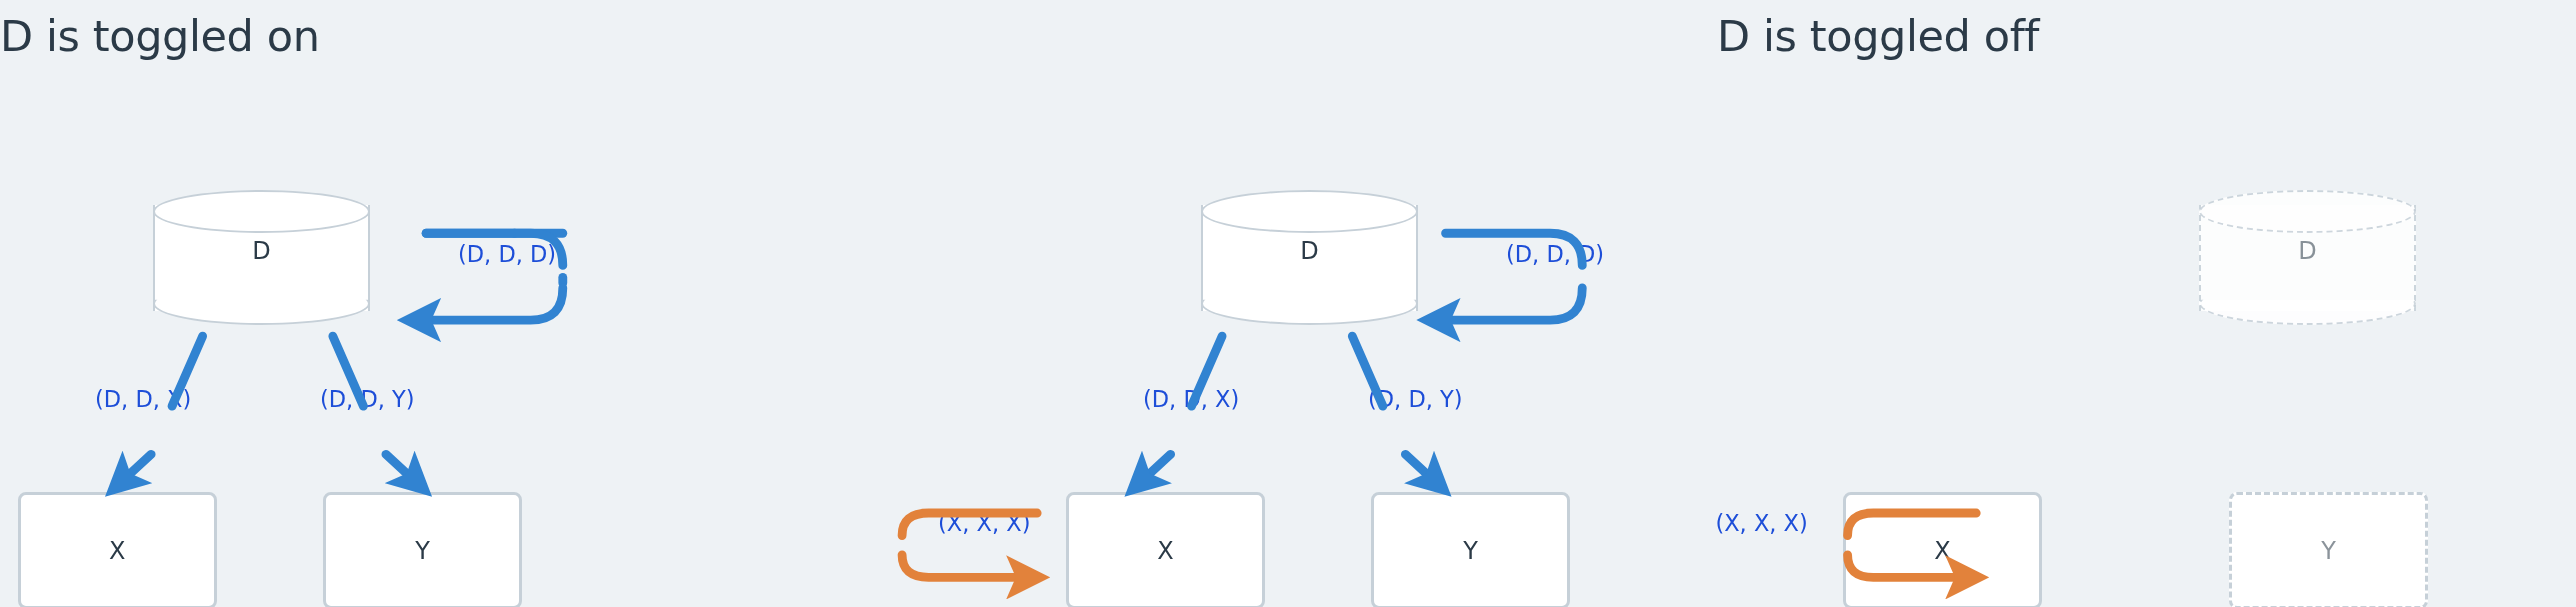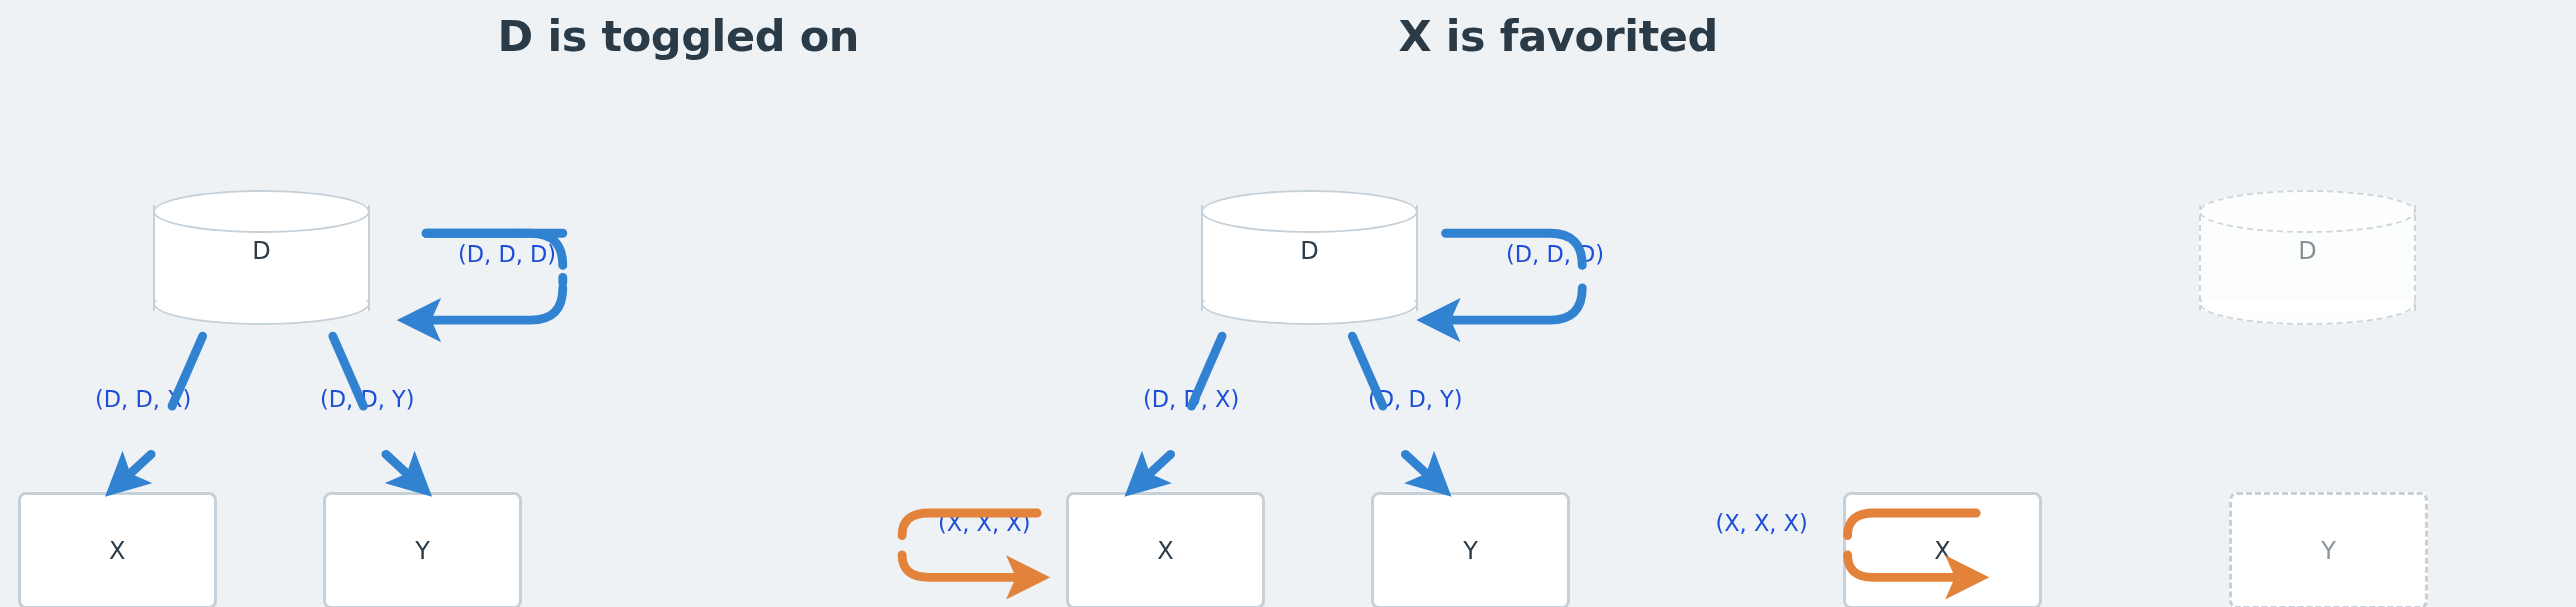--- a/index.html
+++ b/index.html
@@ -10,23 +10,23 @@
     overflow:hidden;
   }
   #stage{position:relative;width:2576px;height:608px;}
 
   .panel{position:absolute;top:0;height:608px;}
 
   .panel-title{
     position:absolute;
     top:11.3px;
     width:100%;
-    text-align:right;
+    text-align:left;
     font-size:43px;
-    font-weight:700;
+    font-weight:400;
     color:#2b3a47;
     letter-spacing:-0.4px;
     white-space:nowrap;
   }
 
   
   .cyl{position:absolute;width:217px;height:135px;}
   .cyl .body{
     position:absolute;left:0;top:14.5px;width:217px;height:106px;
     background:#ffffff;
@@ -107,21 +107,20 @@
 
     <div class="nodebox" style="left:17.7px;top:492px;">
       <span>X</span>
     </div>
     <div class="nodebox" style="left:323px;top:492px;">
       <span>Y</span>
     </div>
   </div>
 
   <div class="panel" style="left:859px;width:859px;">
-    <div class="panel-title">X is favorited</div>
 
     <div class="cyl" style="left:342px;top:190px;">
       <div class="body"></div>
       <div class="bottom"></div>
       <div class="top"></div>
       <div class="cyl-label">D</div>
     </div>
 
     <div class="edge-label" style="left:647px;top:241px;">(D, D, D)</div>
     <div class="edge-label" style="left:284px;top:386px;">(D, D, X)</div>
@@ -131,20 +130,21 @@
 
     <div class="nodebox" style="left:207px;top:492px;">
       <span>X</span>
     </div>
     <div class="nodebox" style="left:512px;top:492px;">
       <span>Y</span>
     </div>
   </div>
 
   <div class="panel" style="left:1717px;width:859px;">
+    <div class="panel-title">D is toggled off</div>
 
     <div class="cyl off" style="left:482px;top:190px;">
       <div class="body"></div>
       <div class="bottom"></div>
       <div class="top"></div>
       <div class="cyl-label">D</div>
     </div>
 
     <div class="edge-label" style="left:-1.6px;top:510px;">(X, X, X)</div>
 

